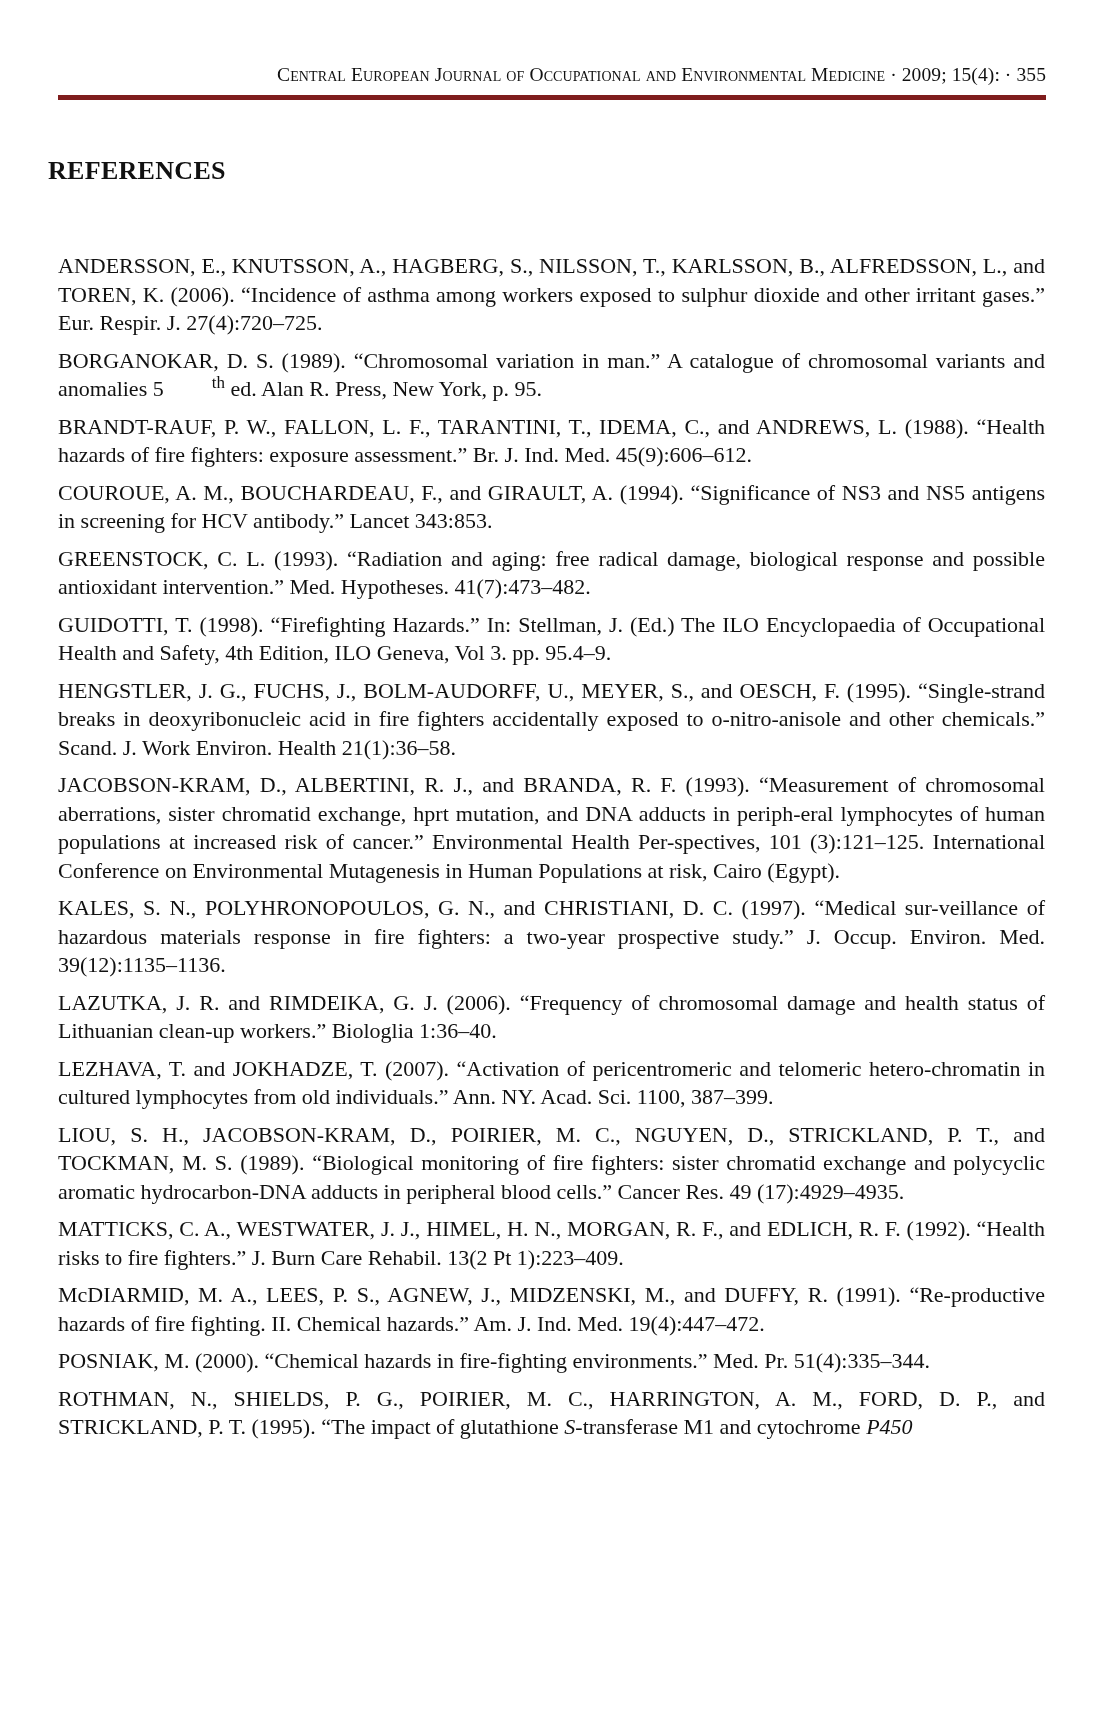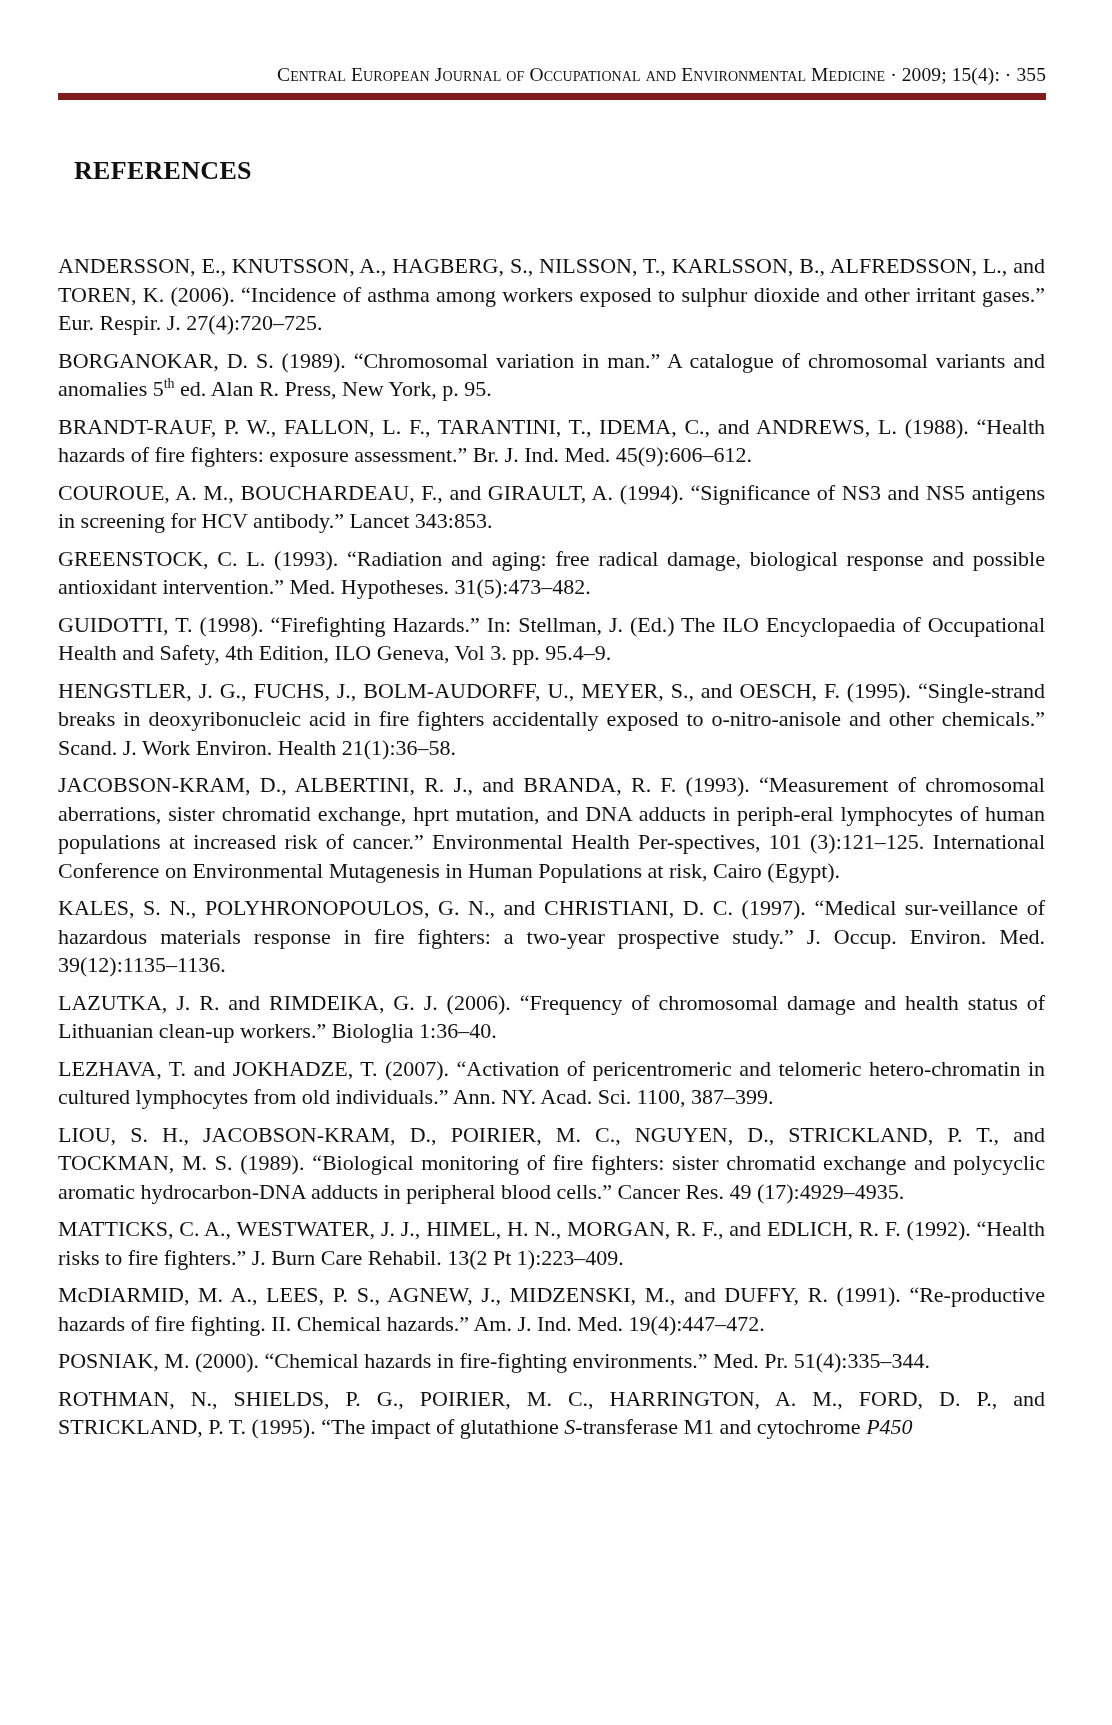--- a/index.html
+++ b/index.html
@@ -14,35 +14,35 @@
       overflow: hidden;
       color: #111111;
       font-family: "Liberation Serif", "DejaVu Serif", serif;
     }
     .running-header {
       position: absolute;
       left: 58px;
       right: 66px;
       top: 50px;
       height: 50px;
-      border-bottom: 7px solid #7f1d1d;
+      border-bottom: 5px solid #7f1d1d;
       box-sizing: border-box;
     }
     .running-header-text {
       position: absolute;
       right: 0;
       top: 14px;
       font-size: 19.5px;
       letter-spacing: 0.1px;
       white-space: nowrap;
       font-variant: small-caps;
     }
     .section-title {
       position: absolute;
-      left: 74px;
+      left: 48px;
       top: 156px;
       margin: 0;
       font-size: 26px;
       font-weight: bold;
       letter-spacing: 0.3px;
     }
     .ref-list {
       position: absolute;
       left: 58px;
       width: 987px;
@@ -54,43 +54,44 @@
     }
     .ref-item {
       font-size: 22px;
       line-height: 28.5px;
       text-align: justify;
       margin: 0 0 9px 0;
       padding: 0;
       hyphens: manual;
     }
     .ref-item sup {
-      font-size: 14px;
+      font-size: 17px;
       line-height: 0;
       vertical-align: 8px;
+      margin-left: 48px;
     }
     .ref-item em {
       font-style: italic;
     }
   </style>
 </head>
 <body>
 
 <header class="running-header">
   <div class="running-header-text">Central European Journal of Occupational and Environmental Medicine · 2009; 15(4): · 355</div>
 </header>
 
 <h1 class="section-title">REFERENCES</h1>
 
 <ul class="ref-list" id="ref-list">
     <li class="ref-item"><span>ANDERSSON, E., KNUTSSON, A., HAGBERG, S., NILSSON, T., KARLSSON, B., ALFREDSSON, L., and TOREN, K. (2006). “Incidence of asthma among workers exposed to sulphur dioxide and other irritant gases.” Eur. Respir. J. 27(4):720–725.</span></li>
     <li class="ref-item"><span>BORGANOKAR, D. S. (1989). “Chromosomal variation in man.” A catalogue of chromosomal variants and anomalies 5</span><sup>th</sup><span> ed. Alan R. Press, New York, p. 95.</span></li>
     <li class="ref-item"><span>BRANDT-RAUF, P. W., FALLON, L. F., TARANTINI, T., IDEMA, C., and ANDREWS, L. (1988). “Health hazards of fire fighters: exposure assessment.” Br. J. Ind. Med. 45(9):606–612.</span></li>
     <li class="ref-item"><span>COUROUE, A. M., BOUCHARDEAU, F., and GIRAULT, A. (1994). “Significance of NS3 and NS5 antigens in screening for HCV antibody.” Lancet 343:853.</span></li>
-    <li class="ref-item"><span>GREENSTOCK, C. L. (1993). “Radiation and aging: free radical damage, biological response and possible antioxidant intervention.” Med. Hypotheses. 31(5):473–482.</span></li>
+    <li class="ref-item"><span>GREENSTOCK, C. L. (1993). “Radiation and aging: free radical damage, biological response and possible antioxidant intervention.” Med. Hypotheses. 41(7):473–482.</span></li>
     <li class="ref-item"><span>GUIDOTTI, T. (1998). “Firefighting Hazards.” In: Stellman, J. (Ed.) The ILO Encyclopaedia of Occupational Health and Safety, 4th Edition, ILO Geneva, Vol 3. pp. 95.4–9.</span></li>
     <li class="ref-item"><span>HENGSTLER, J. G., FUCHS, J., BOLM-AUDORFF, U., MEYER, S., and OESCH, F. (1995). “Single-strand breaks in deoxyribonucleic acid in fire fighters accidentally exposed to o-nitro-anisole and other chemicals.” Scand. J. Work Environ. Health 21(1):36–58.</span></li>
     <li class="ref-item"><span>JACOBSON-KRAM, D., ALBERTINI, R. J., and BRANDA, R. F. (1993). “Measurement of chromosomal aberrations, sister chromatid exchange, hprt mutation, and DNA adducts in periph-eral lymphocytes of human populations at increased risk of cancer.” Environmental Health Per-spectives, 101 (3):121–125. International Conference on Environmental Mutagenesis in Human Populations at risk, Cairo (Egypt).</span></li>
     <li class="ref-item"><span>KALES, S. N., POLYHRONOPOULOS, G. N., and CHRISTIANI, D. C. (1997). “Medical sur-veillance of hazardous materials response in fire fighters: a two-year prospective study.” J. Occup. Environ. Med. 39(12):1135–1136.</span></li>
     <li class="ref-item"><span>LAZUTKA, J. R. and RIMDEIKA, G. J. (2006). “Frequency of chromosomal damage and health status of Lithuanian clean-up workers.” Biologlia 1:36–40.</span></li>
     <li class="ref-item"><span>LEZHAVA, T. and JOKHADZE, T. (2007). “Activation of pericentromeric and telomeric hetero-chromatin in cultured lymphocytes from old individuals.” Ann. NY. Acad. Sci. 1100, 387–399.</span></li>
     <li class="ref-item"><span>LIOU, S. H., JACOBSON-KRAM, D., POIRIER, M. C., NGUYEN, D., STRICKLAND, P. T., and TOCKMAN, M. S. (1989). “Biological monitoring of fire fighters: sister chromatid exchange and polycyclic aromatic hydrocarbon-DNA adducts in peripheral blood cells.” Cancer Res. 49 (17):4929–4935.</span></li>
     <li class="ref-item"><span>MATTICKS, C. A., WESTWATER, J. J., HIMEL, H. N., MORGAN, R. F., and EDLICH, R. F. (1992). “Health risks to fire fighters.” J. Burn Care Rehabil. 13(2 Pt 1):223–409.</span></li>
     <li class="ref-item"><span>McDIARMID, M. A., LEES, P. S., AGNEW, J., MIDZENSKI, M., and DUFFY, R. (1991). “Re-productive hazards of fire fighting. II. Chemical hazards.” Am. J. Ind. Med. 19(4):447–472.</span></li>
     <li class="ref-item"><span>POSNIAK, M. (2000). “Chemical hazards in fire-fighting environments.” Med. Pr. 51(4):335–344.</span></li>

